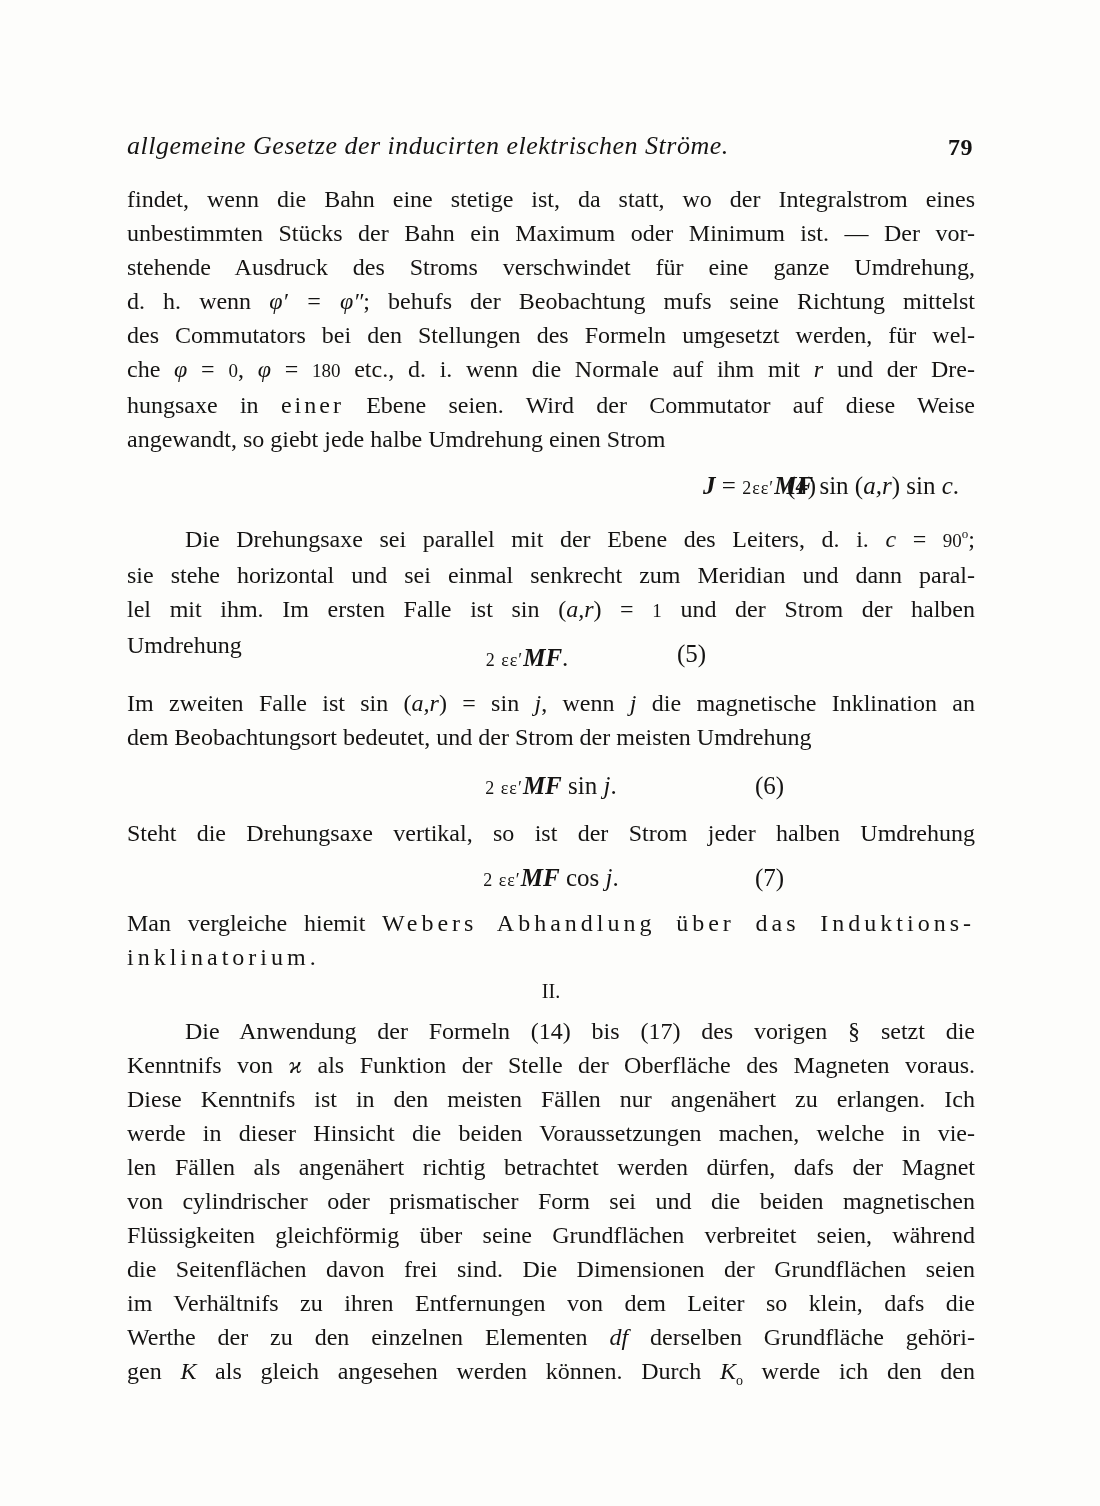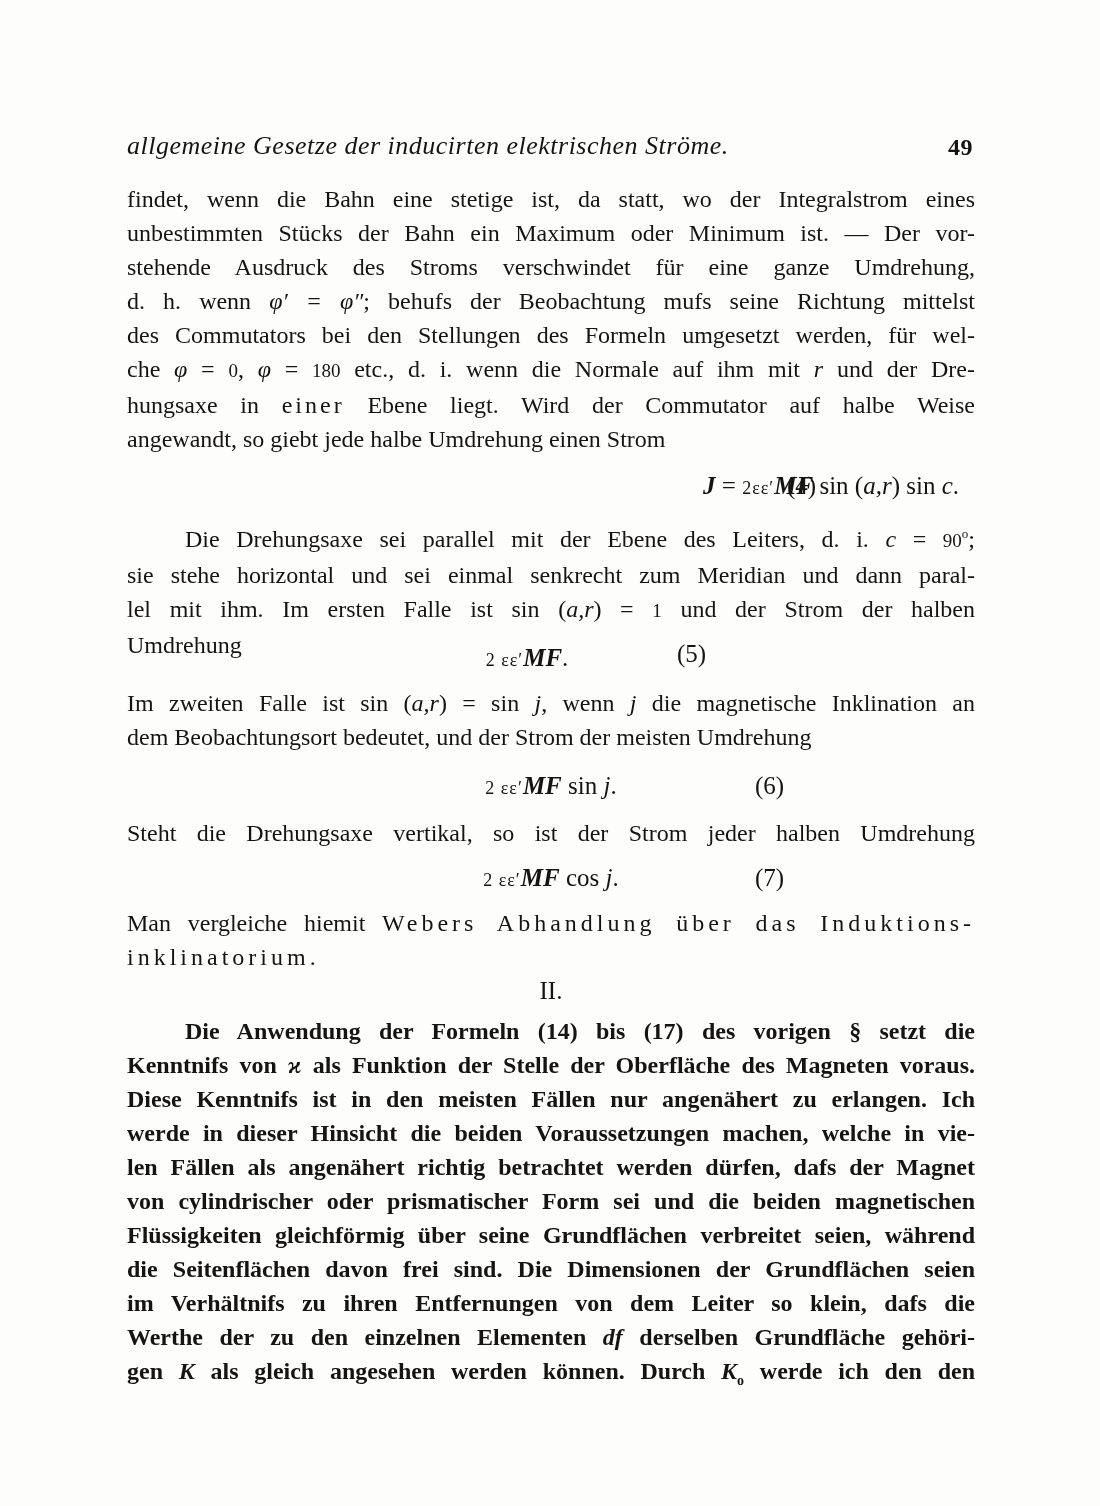--- a/index.html
+++ b/index.html
@@ -69,44 +69,44 @@
   .row5 .fwrap {
     position:absolute; left:0; right:8px; top:12px;
     text-align:center; font-size:25px; line-height:36px;
   }
   .row5 .fwrap .fbody { display:inline-block; transform:translateX(-20px); }
   .row5 .fnum { left:550px; top:12px; }
   .p3 { margin-top:8px; }
   .p4 { margin-top:0; }
   .section-heading {
     text-align:center;
-    font-size:25px;
+    font-size:20px;
     line-height:34px;
     margin-top:0;
   }
-  .p6 { margin-top:6px;font-weight:bold; }
+  .p6 { margin-top:6px; }
 </style>
 </head>
 <body>
 
 <div class="column">
 
   <div class="running-header">
     <span>allgemeine Gesetze der inducirten elektrischen Ströme.</span>
-    <span class="pagenum">49</span>
+    <span class="pagenum">79</span>
   </div>
 
   <div>
     <div class="bl">findet, wenn die Bahn eine stetige ist, da statt, wo der Integralstrom eines</div>
     <div class="bl">unbestimmten Stücks der Bahn ein Maximum oder Minimum ist. — Der vor-</div>
     <div class="bl">stehende Ausdruck des Stroms verschwindet für eine ganze Umdrehung,</div>
     <div class="bl"><span>d. h. wenn </span><span class="it">φ′ = φ″</span><span>; behufs der Beobachtung mufs seine Richtung mittelst</span></div>
     <div class="bl">des Commutators bei den Stellungen des Formeln umgesetzt werden, für wel-</div>
     <div class="bl"><span>che </span><span class="it">φ</span><span> = </span><span class="sm">0</span><span>, </span><span class="it">φ</span><span> = </span><span class="sm">180</span><span> etc., d. i. wenn die Normale auf ihm mit </span><span class="it">r</span><span> und der Dre-</span></div>
-    <div class="bl"><span>hungsaxe in </span><span class="sp2">einer</span><span> Ebene liegt. Wird der Commutator auf halbe Weise</span></div>
+    <div class="bl"><span>hungsaxe in </span><span class="sp2">einer</span><span> Ebene seien. Wird der Commutator auf diese Weise</span></div>
     <div class="bl end">angewandt, so giebt jede halbe Umdrehung einen Strom</div>
   </div>
 
   <div class="formula f4">
     <span class="fbody"><span class="bi">J</span><span> = </span><span class="coef">2εε′</span><span class="bi">MF</span><span> sin (</span><span class="it">a,r</span><span>) sin </span><span class="it">c</span><span>.</span></span>
     <span class="fnum">(4)</span>
   </div>
 
   <div>
     <div class="bl ind"><span>Die Drehungsaxe sei parallel mit der Ebene des Leiters, d. i. </span><span class="it">c</span><span> = </span><span class="sm">90</span><sup class="deg">o</sup><span>;</span></div>

